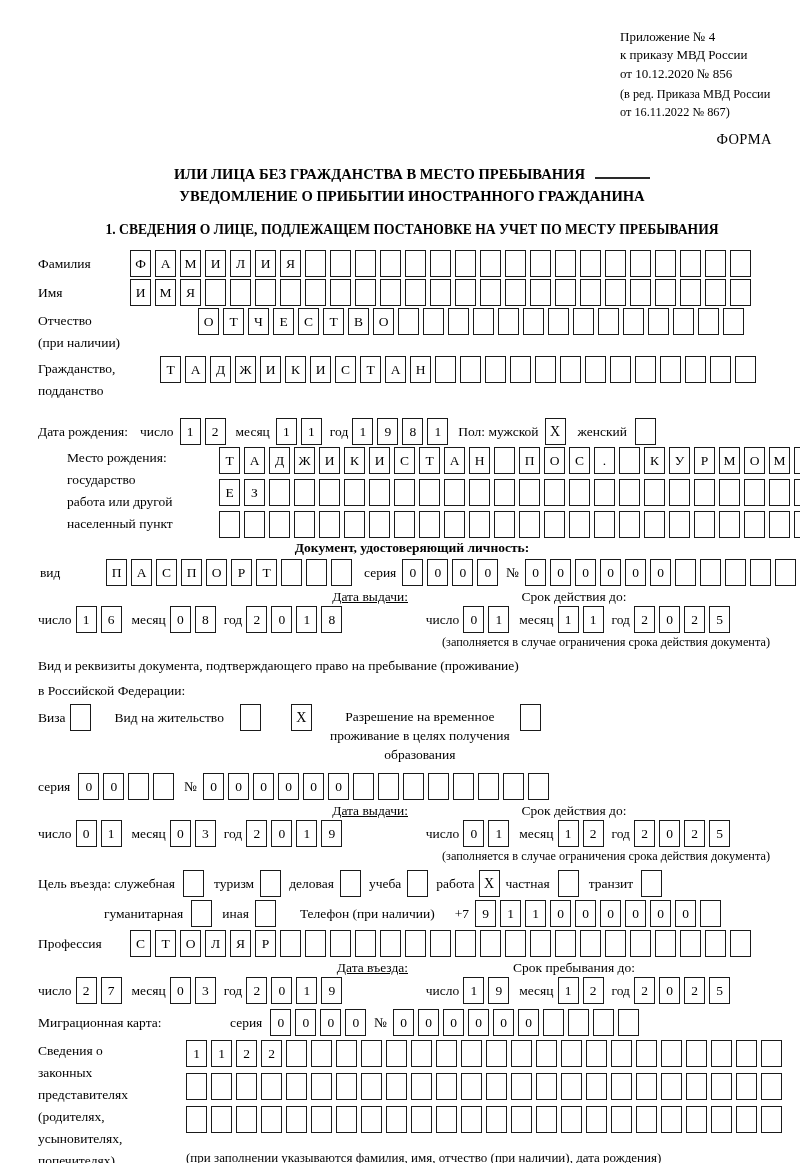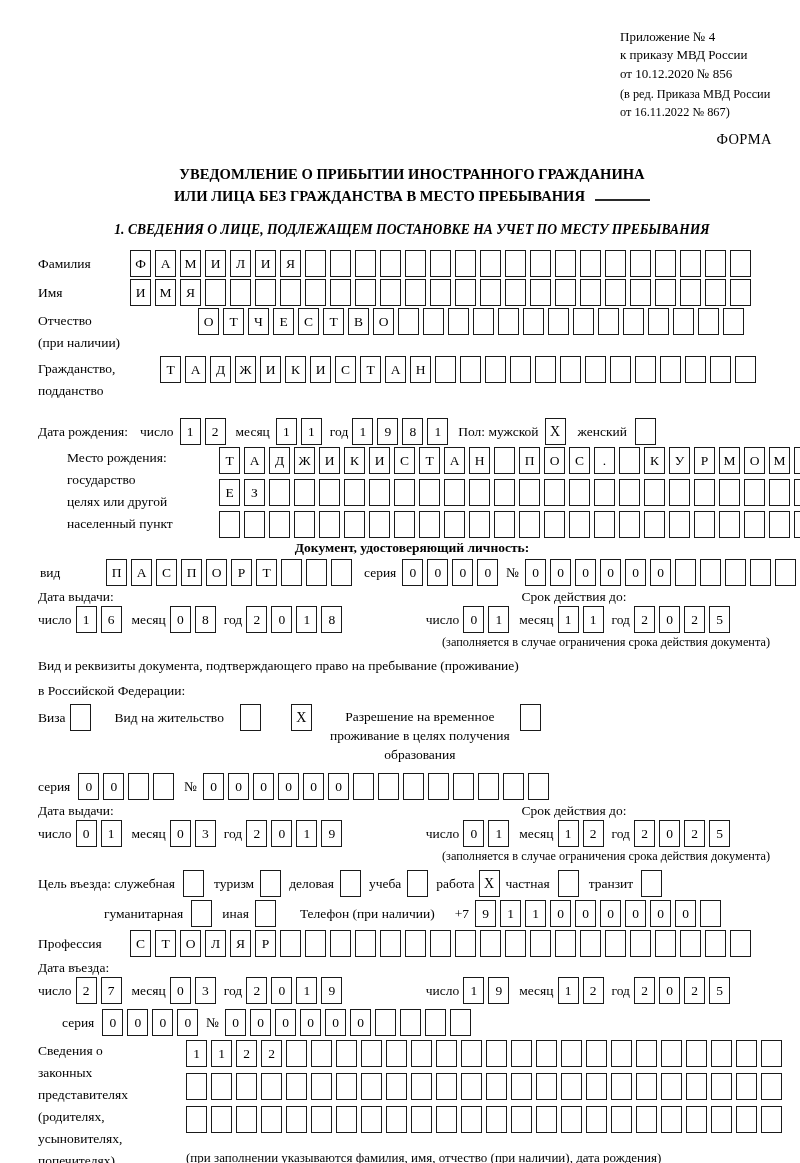--- a/index.html
+++ b/index.html
@@ -9,21 +9,21 @@
     font-family:"Liberation Serif","DejaVu Serif",serif;
     padding:28px 14px 0 38px;position:relative;
   }
   
   .hdr-note{margin-left:582px;font-size:13px;line-height:1.42;}
   .hdr-small{font-size:12.3px;margin-top:3px;line-height:1.42;}
   .forma{text-align:right;padding-right:14px;font-weight:normal;font-size:14.5px;margin-top:10px;letter-spacing:.4px;}
   
   .title{text-align:center;font-weight:bold;font-size:14.6px;margin-top:16px;line-height:1.5;}
   .blank-line{display:inline-block;width:55px;border-bottom:2.5px solid #2a2a2a;margin-left:10px;}
-  .sec-heading{text-align:center;font-weight:bold;font-size:13.6px;margin-top:14px;margin-bottom:12px;font-style:italic;}
+  .sec-heading{text-align:center;font-weight:bold;font-size:13.6px;margin-top:14px;margin-bottom:12px;}
   
   .frow{display:flex;align-items:flex-start;margin-bottom:2px;font-size:13.5px;}
   .ai-c{align-items:center;}
   .lbl{line-height:27px;white-space:nowrap;}
   .lbl2{line-height:22px;padding-top:2px;}
   .w92{width:92px;flex:0 0 92px;}
   .w122{width:122px;flex:0 0 122px;}
   .w160{width:160px;flex:0 0 160px;}
   .w152{width:152px;flex:0 0 152px;}
   .w148{width:148px;flex:0 0 148px;}
@@ -33,21 +33,21 @@
   .chk{flex:0 0 auto;width:21px;height:27px;box-sizing:border-box;border:1.6px solid #1a1a1a;
        display:inline-flex;align-items:center;justify-content:center;font-size:14px;background:#fff;}
   .ml4{margin-left:4px;} .ml6{margin-left:6px;} .ml8{margin-left:8px;} .ml10{margin-left:10px;}
   .ml12{margin-left:12px;} .ml16{margin-left:16px;} .ml20{margin-left:20px;} .ml24{margin-left:24px;}
   .mr4{margin-right:4px;} .mr6{margin-right:6px;} .mr8{margin-right:8px;}
   
   .stack-lbl div{line-height:22px;font-size:13.5px;white-space:nowrap;}
   .rows-col{display:flex;flex-direction:column;gap:5px;}
   
   .dates-hdr{display:flex;font-size:13.5px;margin-top:2px;line-height:18px;}
-  .dh1{width:370px;text-align:left;}
+  .dh1{width:370px;text-align:right;text-decoration:underline;}
   .dh2{flex:1;text-align:center;padding-right:46px;}
   .dates-row{display:flex;align-items:center;font-size:13.5px;padding-right:56px;}
   .dgroup{display:flex;align-items:center;}
   .dg-right{margin-left:auto;}
   .dlbl{margin-right:4px;line-height:27px;white-space:nowrap;}
   .fine-print{font-size:12.3px;text-align:right;padding-right:16px;margin:1px 0 6px;line-height:16px;}
   .plain-line{font-size:13.5px;line-height:19px;}
   .mb4{margin-bottom:4px;}
   
   .optrow{display:flex;align-items:flex-start;margin:3px 0 9px;font-size:13.5px;}
@@ -70,24 +70,24 @@
     <div>от 10.12.2020 № 856</div>
     <div class="hdr-small">
       <div>(в ред. Приказа МВД России</div>
       <div>от 16.11.2022 № 867)</div>
     </div>
   </div>
 
   <div class="forma">ФОРМА</div>
 
   <div class="title">
-    <div>УВЕДОМЛЕНИЕ О ПРИБЫТИИ ИНОСТРАННОГО ГРАЖДАНИНА</div>
     <div>
       <span>ИЛИ ЛИЦА БЕЗ ГРАЖДАНСТВА В МЕСТО ПРЕБЫВАНИЯ</span><span class="blank-line"></span>
     </div>
+    <div>УВЕДОМЛЕНИЕ О ПРИБЫТИИ ИНОСТРАННОГО ГРАЖДАНИНА</div>
   </div>
 
   <div class="sec-heading">1. СВЕДЕНИЯ О ЛИЦЕ, ПОДЛЕЖАЩЕМ ПОСТАНОВКЕ НА УЧЕТ ПО МЕСТУ ПРЕБЫВАНИЯ</div>
 
   <div class="frow">
     <div class="lbl w92">Фамилия</div>
     <div class="cells">
         <span class="cell">Ф</span>
         <span class="cell">А</span>
         <span class="cell">М</span>
@@ -233,21 +233,21 @@
     <span class="lbl ml10 mr6">Пол: мужской</span>
     <span class="chk">X</span>
     <span class="lbl ml12 mr8">женский</span>
     <span class="chk"></span>
   </div>
 
   <div class="frow" style="margin-top:2px;margin-left:29px;">
     <div class="stack-lbl w152">
       <div>Место рождения:</div>
       <div>государство</div>
-      <div>целях или другой</div>
+      <div>работа или другой</div>
       <div>населенный пункт</div>
     </div>
     <div class="rows-col">
       <div class="cells">
           <span class="cell">Т</span>
           <span class="cell">А</span>
           <span class="cell">Д</span>
           <span class="cell">Ж</span>
           <span class="cell">И</span>
           <span class="cell">К</span>
@@ -568,20 +568,21 @@
         <span class="cell"></span>
         <span class="cell"></span>
         <span class="cell"></span>
         <span class="cell"></span>
         <span class="cell"></span>
       </div>
   </div>
 
   <div class="dates-hdr">
     <div class="dh1">Дата въезда:</div>
+    <div class="dh2">Срок пребывания до:</div>
   </div>
   <div class="dates-row" style="margin-bottom:5px;">
     <div class="dgroup">
       <span class="dlbl">число</span>
       <span class="cells">
           <span class="cell">2</span>
           <span class="cell">7</span>
         </span>
       <span class="dlbl ml10">месяц</span>
       <span class="cells">
@@ -611,20 +612,21 @@
       <span class="cells">
           <span class="cell">2</span>
           <span class="cell">0</span>
           <span class="cell">2</span>
           <span class="cell">5</span>
         </span>
     </div>
   </div>
 
   <div class="frow ai-c" style="margin-bottom:4px;">
+    <span class="lbl" style="width:168px;flex:0 0 168px;">Миграционная карта:</span>
     <span class="lbl ml24 mr8">серия</span>
     <span class="cells">
         <span class="cell">0</span>
         <span class="cell">0</span>
         <span class="cell">0</span>
         <span class="cell">0</span>
       </span>
     <span class="lbl ml8 mr6">№</span>
     <span class="cells">
         <span class="cell">0</span>

